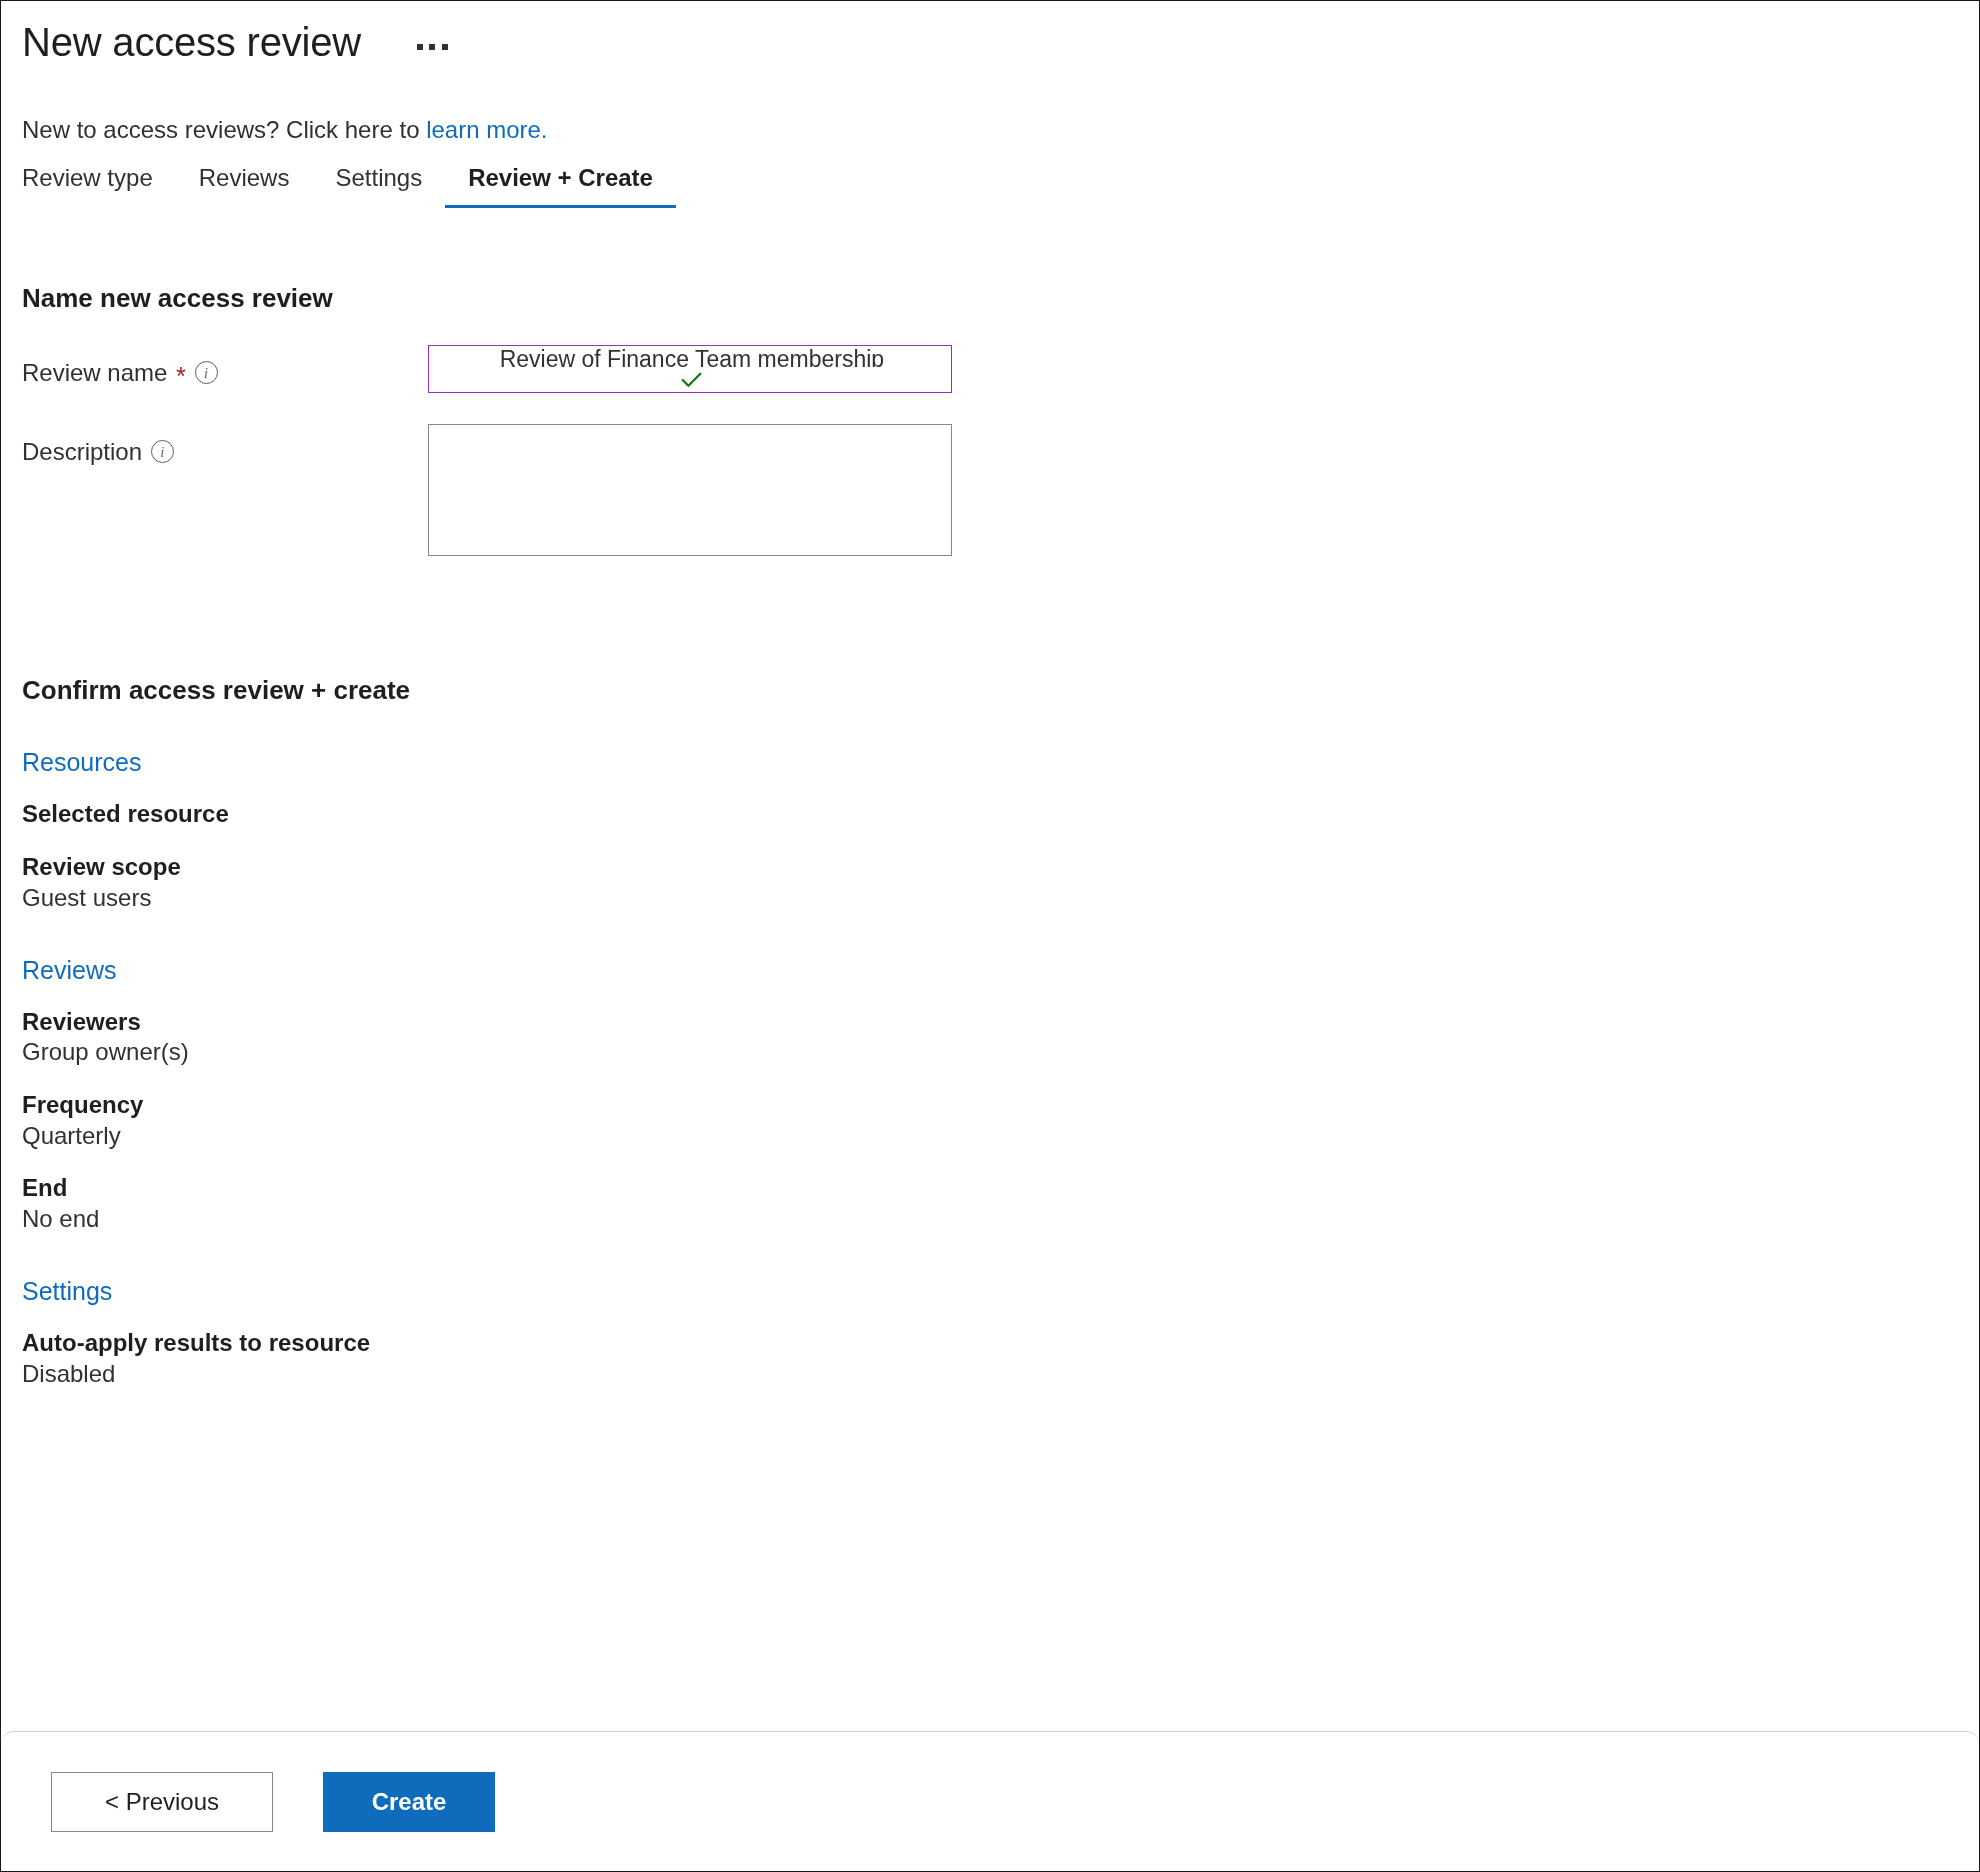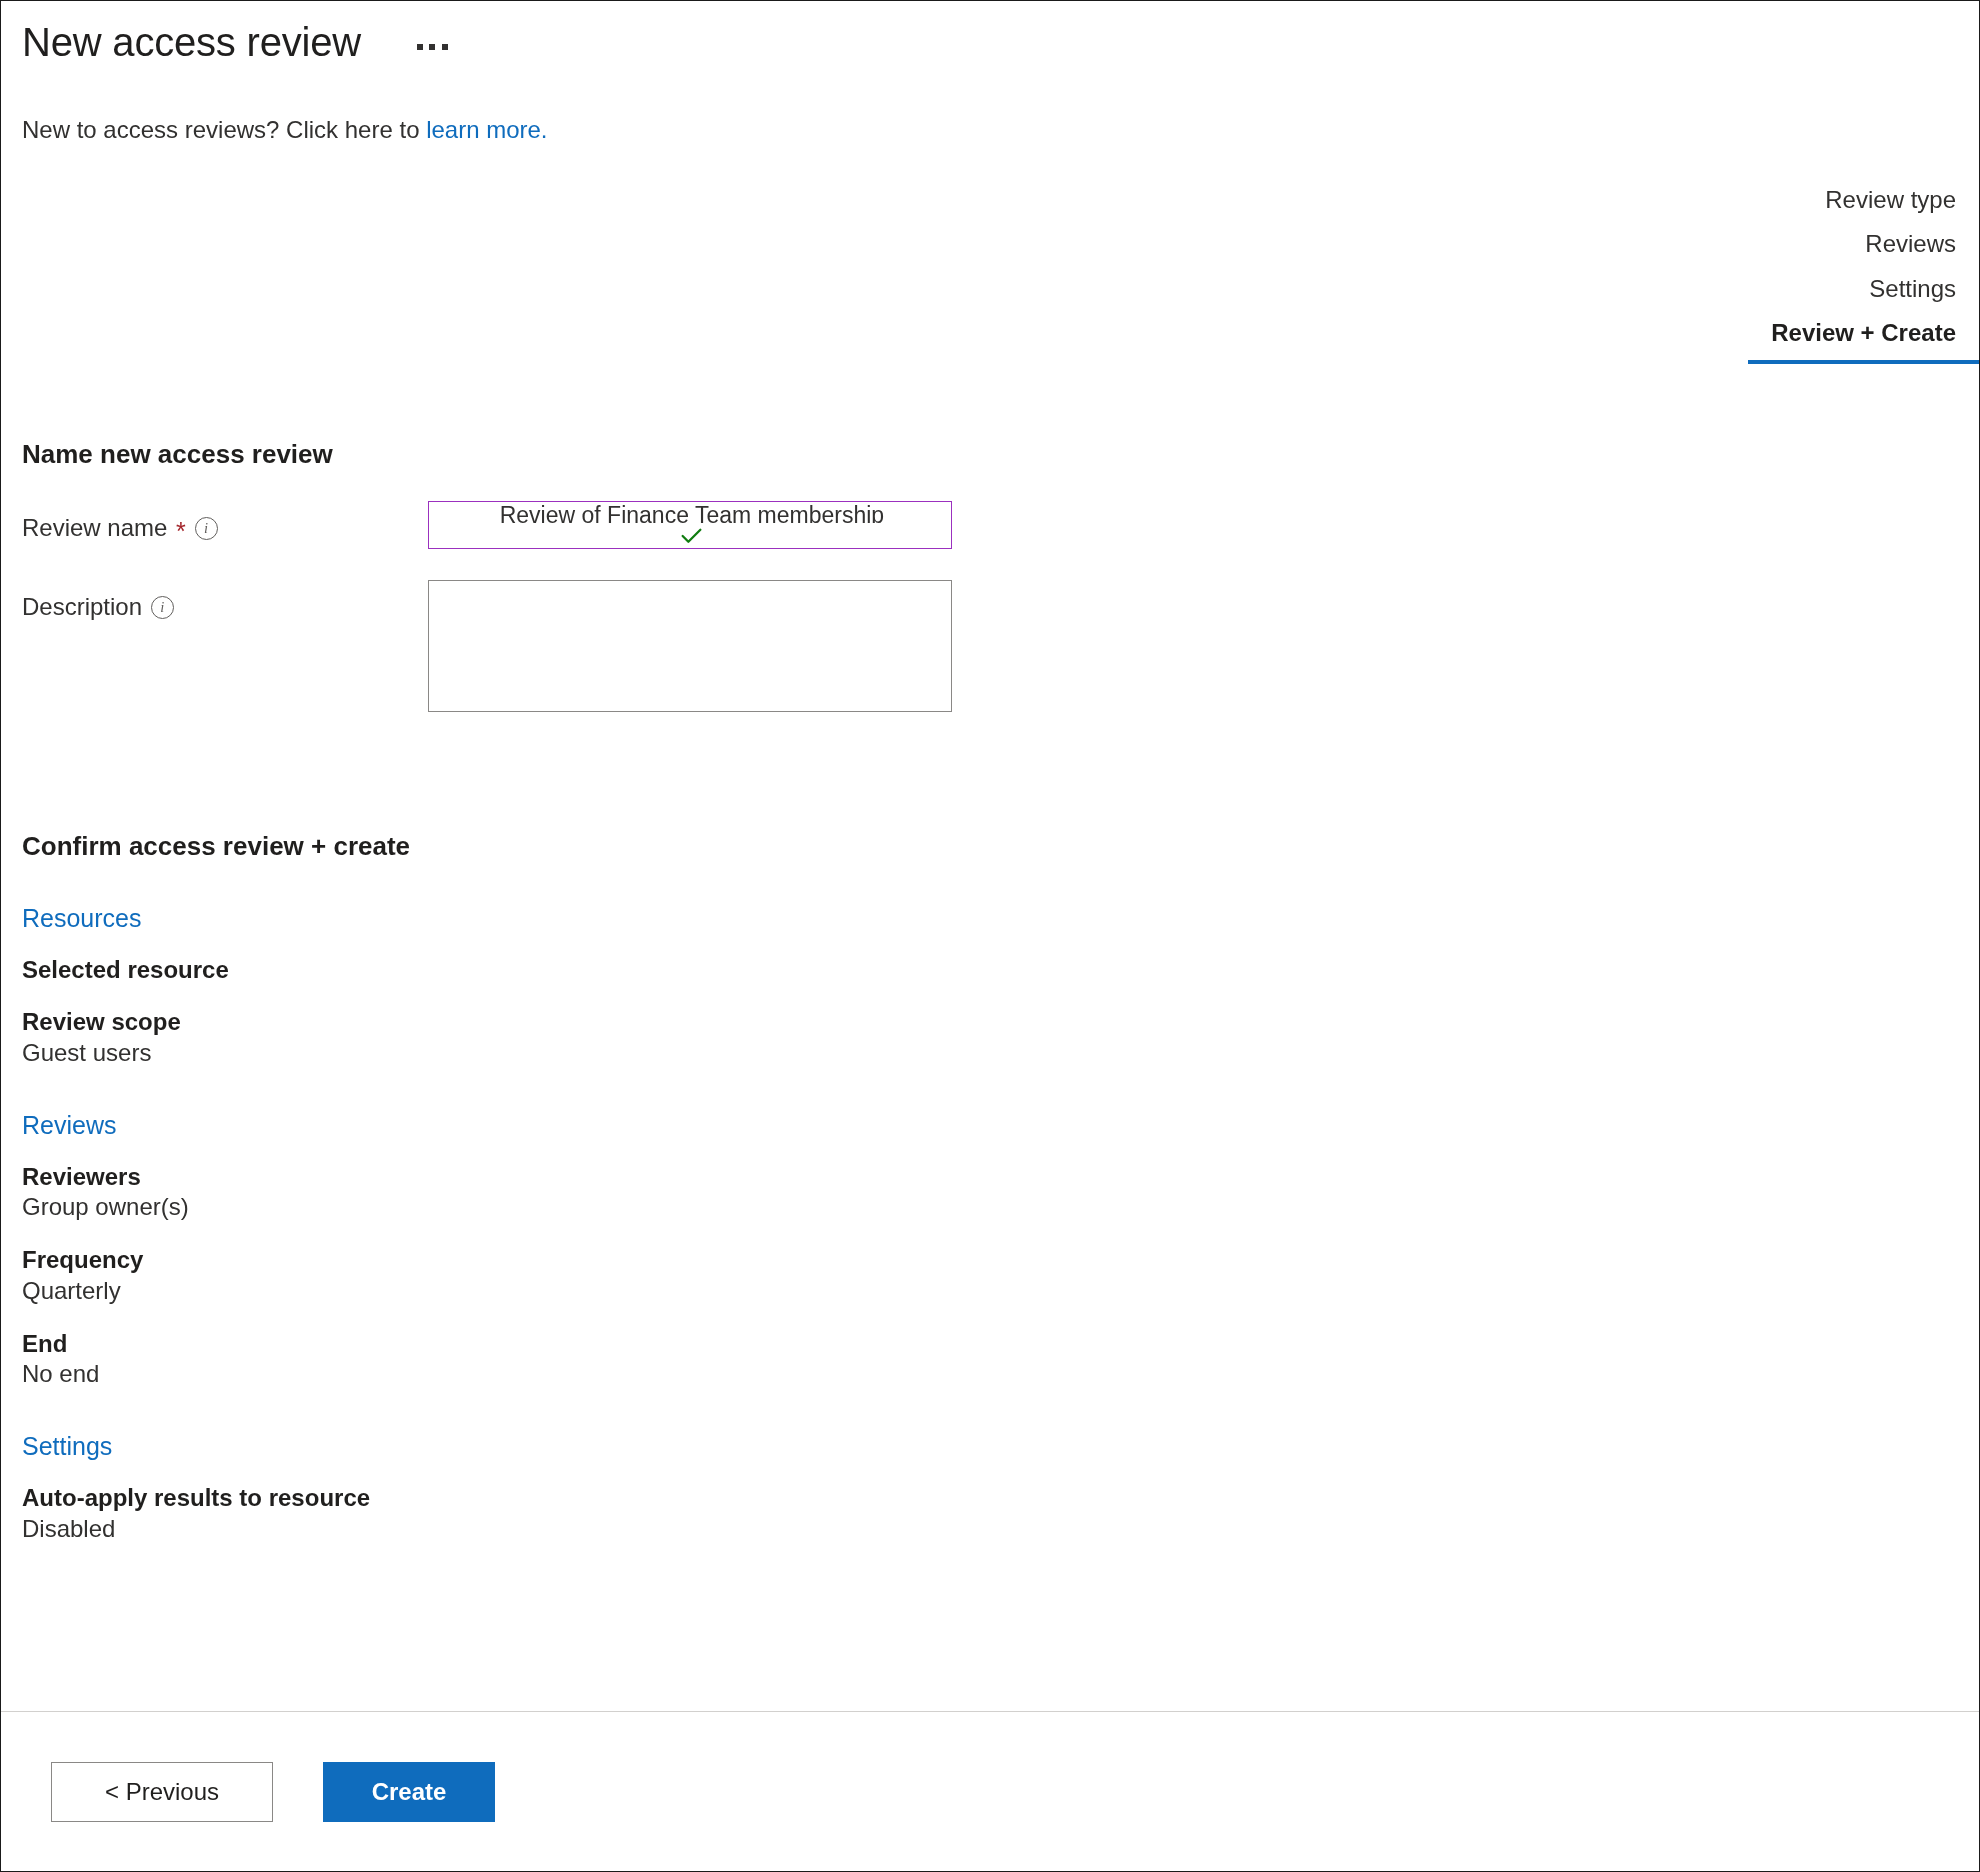--- a/index.html
+++ b/index.html
@@ -68,24 +68,23 @@
   }
   .subtitle a {
     color: #0f6cbd;
     text-decoration: none;
   }
 
   
   .tabs {
     display: flex;
     align-items: flex-end;
-    margin-top: 42px;
+    margin-top: 20px;
     padding-left: 21px;
     gap: 0;
-    flex-direction: column;
   }
   .tab {
     position: relative;
     font-size: 24px;
     color: #323130;
     padding: 0 23px 16.4px 23px;
     cursor: pointer;
     white-space: nowrap;
     font-weight: 400;
   }
@@ -206,27 +205,28 @@
     font-size: 24px;
     font-weight: 400;
     color: #323130;
     line-height: 1.28;
   }
 
   
   .footer {
     position: absolute;
     left: 0; right: 0; bottom: 0;
-    height: 160px;
+    height: 140px;
     border-top: 1.9px solid #d2d0ce;
     background: #ffffff;
     display: flex;
     align-items: center;
     padding-left: 50px;
     gap: 50px;
+    border-radius: 13px;
   }
   .btn {
     font-family: "Liberation Sans", sans-serif;
     font-size: 24px;
     cursor: pointer;
     border: none;
     display: inline-flex;
     align-items: center;
     justify-content: center;
   }

